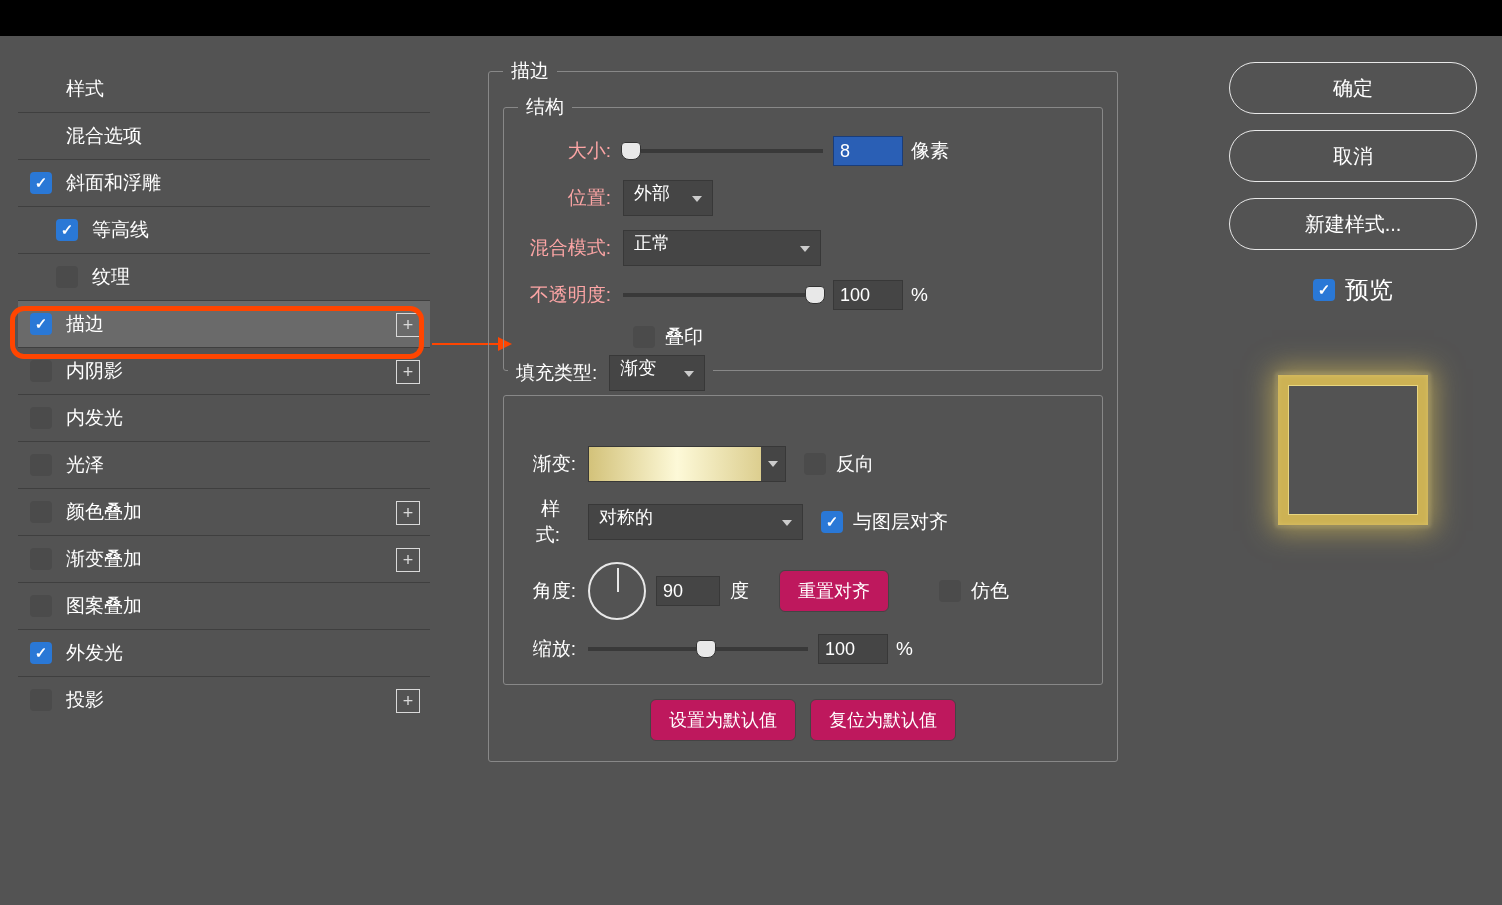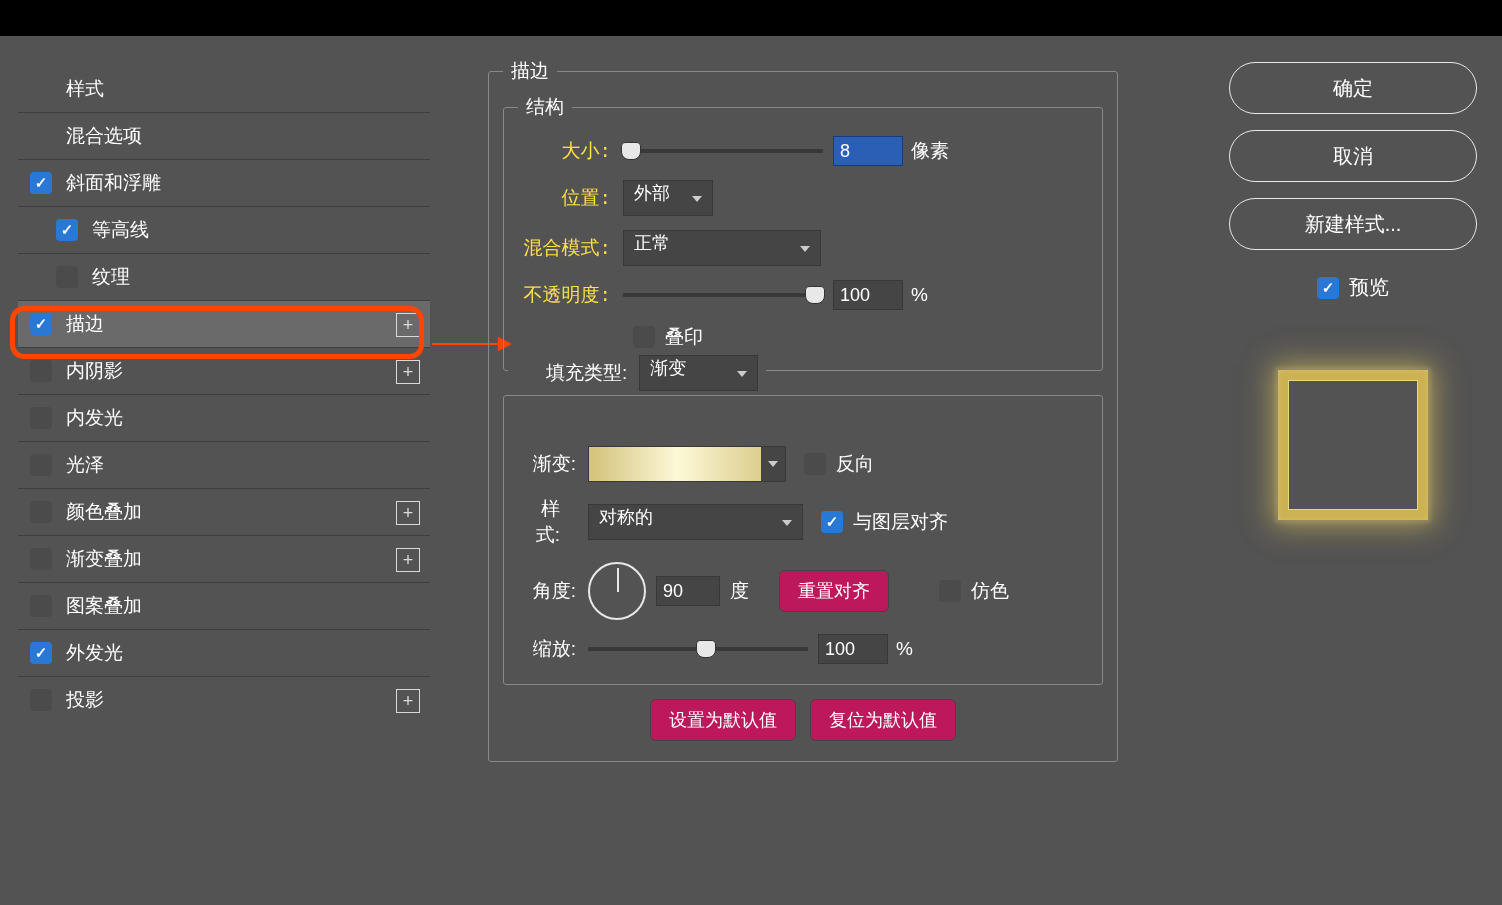--- a/index.html
+++ b/index.html
@@ -21,21 +21,21 @@
 
 
 .arrow { position: absolute; left: 432px; top: 343px; width: 78px; height: 2px; background: #ff4500; }
 .arrow::after { content: ""; position: absolute; right: -2px; top: -6px; border-left: 14px solid #ff4500; border-top: 7px solid transparent; border-bottom: 7px solid transparent; }
 
 
 .center-panel { position: absolute; left: 488px; top: 58px; width: 630px; color: #fff; font-size: 19px; }
 fieldset { border: 1px solid #888; border-radius: 3px; padding: 16px 14px 20px 14px; margin-bottom: 14px; position: relative; }
 legend { padding: 0 8px; font-size: 19px; color: #fff; }
 .field-row { display: flex; align-items: center; margin-bottom: 14px; }
-.field-label { width: 105px; text-align: right; padding-right: 12px; flex-shrink: 0; color: #fde047; font-family: Liberation Mono, monospace; }
+.field-label { width: 105px; text-align: right; padding-right: 12px; flex-shrink: 0; color: #fca5a5; }
 .slider { width: 170px; height: 4px; background: #393939; position: relative; margin-right: 10px; }
 .slider .thumb { position: absolute; width: 20px; height: 18px; background: #e8e8e8; border-radius: 4px 4px 8px 8px; top: -7px; border: 1px solid #333; }
 .numbox { width: 70px; height: 30px; background: #454545; border: 1px solid #383838; color: #fff; padding: 0 6px; font-size: 18px; }
 .numbox.hl { background: #2a5fb5; border: 1px solid #1a3d7a; color: #fff; }
 .unit { margin-left: 8px; color: #fff; }
 .select { height: 36px; background: #454545; border: 1px solid #383838; color: #fff; padding: 0 30px 0 10px; font-size: 18px; position: relative; display: flex; cursor: pointer; }
 .select::after { content: ""; position: absolute; right: 10px; top: 15px; border-left: 5px solid transparent; border-right: 5px solid transparent; border-top: 6px solid #ccc; }
 .select.sm { width: 90px; }
 .select.md { width: 198px; }
 .select.lg { width: 215px; }
@@ -52,21 +52,21 @@
 .gradient-preview { width: 198px; height: 36px; background: linear-gradient(90deg, #d3c27a 0%, #fdf9d8 45%, #d3c27a 100%); border: 1px solid #383838; position: relative; cursor: pointer; }
 .gradient-preview .dd { position: absolute; right: 0; top: 0; width: 24px; height: 100%; background: #454545; display: flex; align-items: center; justify-content: center; }
 .gradient-preview .dd::after { content: ""; border-left: 5px solid transparent; border-right: 5px solid transparent; border-top: 6px solid #ccc; }
 
 .fill-type-row { position: absolute; left: 508px; top: 355px; display: flex; align-items: center; color: #fff; font-size: 19px; background: #535353; padding: 0 8px; z-index: 2; }
 fieldset.fill-fs { margin-top: 28px; padding-top: 50px; }
 
 
 .right-panel { position: absolute; right: 20px; top: 62px; width: 258px; display: flex; flex-direction: column; align-items: center; gap: 16px; }
 .pill-btn { width: 248px; height: 52px; border: 1.5px solid #e8e8e8; border-radius: 26px; background: transparent; color: #fff; font-size: 20px; display: flex; align-items: center; justify-content: center; cursor: pointer; }
-.preview-chk-row { display: flex; align-items: center; margin-top: 8px; color: #fff; font-size: 20px; }
+.preview-chk-row { display: flex; align-items: center; margin-top: 8px; color: #fff; font-size: 24px; }
 .preview-box { width: 240px; height: 240px; background: #535353; margin-top: 8px; position: relative; display: flex; align-items: center; justify-content: center; }
 .gold-square { width: 150px; height: 150px; border: 10px solid #cdb254; box-shadow: 0 0 26px 6px rgba(240,210,90,0.55), inset 0 0 0 1px #e8d680; position: relative; }
 .gold-square::before { content: ""; position: absolute; inset: -12px; border: 2px solid rgba(255,240,160,0.35); filter: blur(2px); }
 
 
 .slider-track-long { width: 200px; }
 </style>
 </head>
 <body>
 
@@ -240,22 +240,22 @@
           <span>设置为默认值</span>
         </div>
       <div class="btn-sm">
           <span>复位为默认值</span>
         </div>
     </div>
   </fieldset>
 </div>
 
 <div class="fill-type-row">
-  <span style="padding-right:12px;margin-left:30px;">填充类型:</span>
-  <div class="select sm" style="width:119px;">
+  <span style="padding-right:12px;">填充类型:</span>
+  <div class="select sm" style="width:96px;">
       <span>渐变</span>
     </div>
 </div>
 
 <div class="right-panel">
   <div class="pill-btn">
       <span>确定</span>
     </div>
   <div class="pill-btn">
       <span>取消</span>

